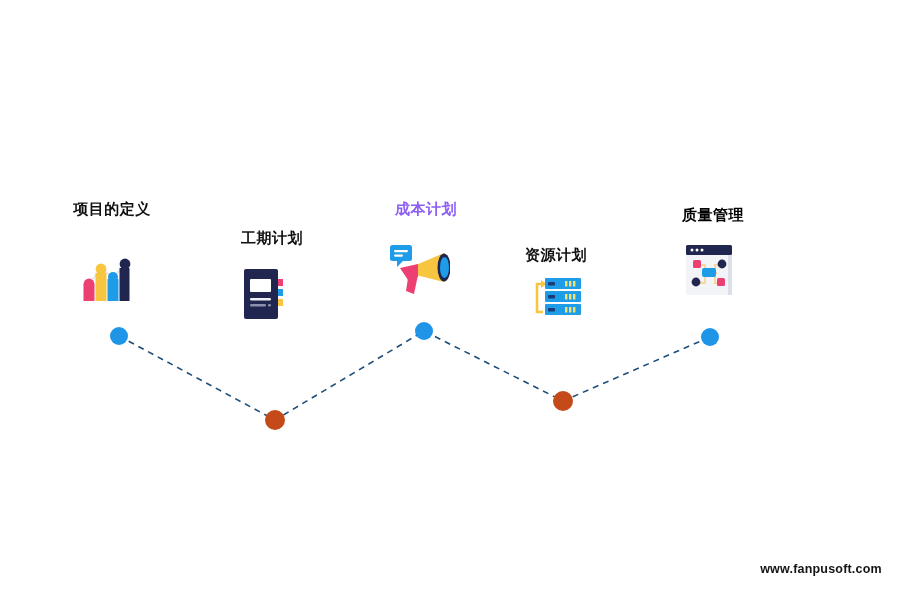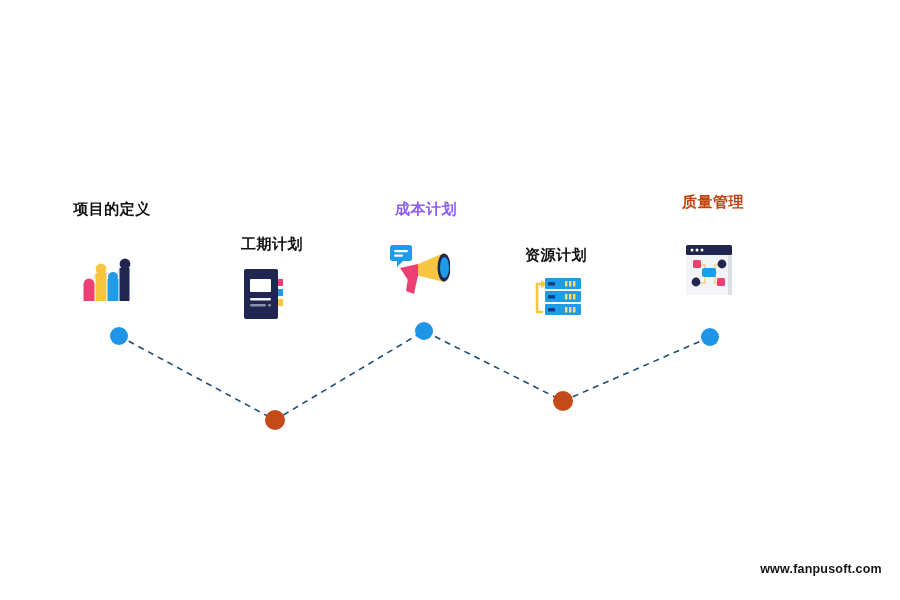--- a/index.html
+++ b/index.html
@@ -124,21 +124,21 @@
         <circle cx="21" cy="17" r="5.4" fill="#f7c53f"></circle>
         <circle cx="33" cy="25" r="5.0" fill="#1f9ce8"></circle>
         <circle cx="45" cy="12" r="5.4" fill="#20264f"></circle>
       </svg>
     </div>
 
     <div class="marker marker-blue" style="left: 119px; top: 336px; width: 18px; height: 18px; background: rgb(31, 149, 232);"></div>
   </div>
 
   <div class="node">
-    <div class="node-label" style="left: 272px; top: 235px; color: rgb(16, 16, 16);">工期计划</div>
+    <div class="node-label" style="left: 272px; top: 229px; color: rgb(16, 16, 16);">工期计划</div>
 
     <div class="node-icon" style="left:265px; top:266px; width:48px; height:56px;">
       <svg viewBox="0 0 48 56" xmlns="http://www.w3.org/2000/svg">
 
         <rect x="34" y="13" width="8" height="7" fill="#ec3f72"></rect>
         <rect x="34" y="23" width="8" height="7" fill="#1f9ce8"></rect>
         <rect x="34" y="33" width="8" height="7" fill="#f7c53f"></rect>
 
         <rect x="3" y="3" width="34" height="50" rx="2" fill="#20264f"></rect>
 
@@ -205,21 +205,21 @@
           <rect x="40" y="35" width="2.4" height="5.5"></rect>
           <rect x="44" y="35" width="2.4" height="5.5"></rect>
         </g>
       </svg>
     </div>
 
     <div class="marker marker-brown" style="left: 563px; top: 401px; width: 20px; height: 20px; background: rgb(196, 74, 25);"></div>
   </div>
 
   <div class="node">
-    <div class="node-label" style="left: 713px; top: 193px; color: #c2410c;">质量管理</div>
+    <div class="node-label" style="left: 713px; top: 206px; color: #000000;">质量管理</div>
 
     <div class="node-icon" style="left:709px; top:243px; width:52px; height:54px;">
       <svg viewBox="0 0 52 54" xmlns="http://www.w3.org/2000/svg">
 
         <rect x="3" y="2" width="46" height="50" rx="1.5" fill="#f3f4f8"></rect>
 
         <rect x="3" y="2" width="46" height="10" rx="1.5" fill="#20264f"></rect>
         <circle cx="9" cy="7" r="1.5" fill="#ffffff"></circle>
         <circle cx="14" cy="7" r="1.5" fill="#ffffff"></circle>
         <circle cx="19" cy="7" r="1.5" fill="#ffffff"></circle>

